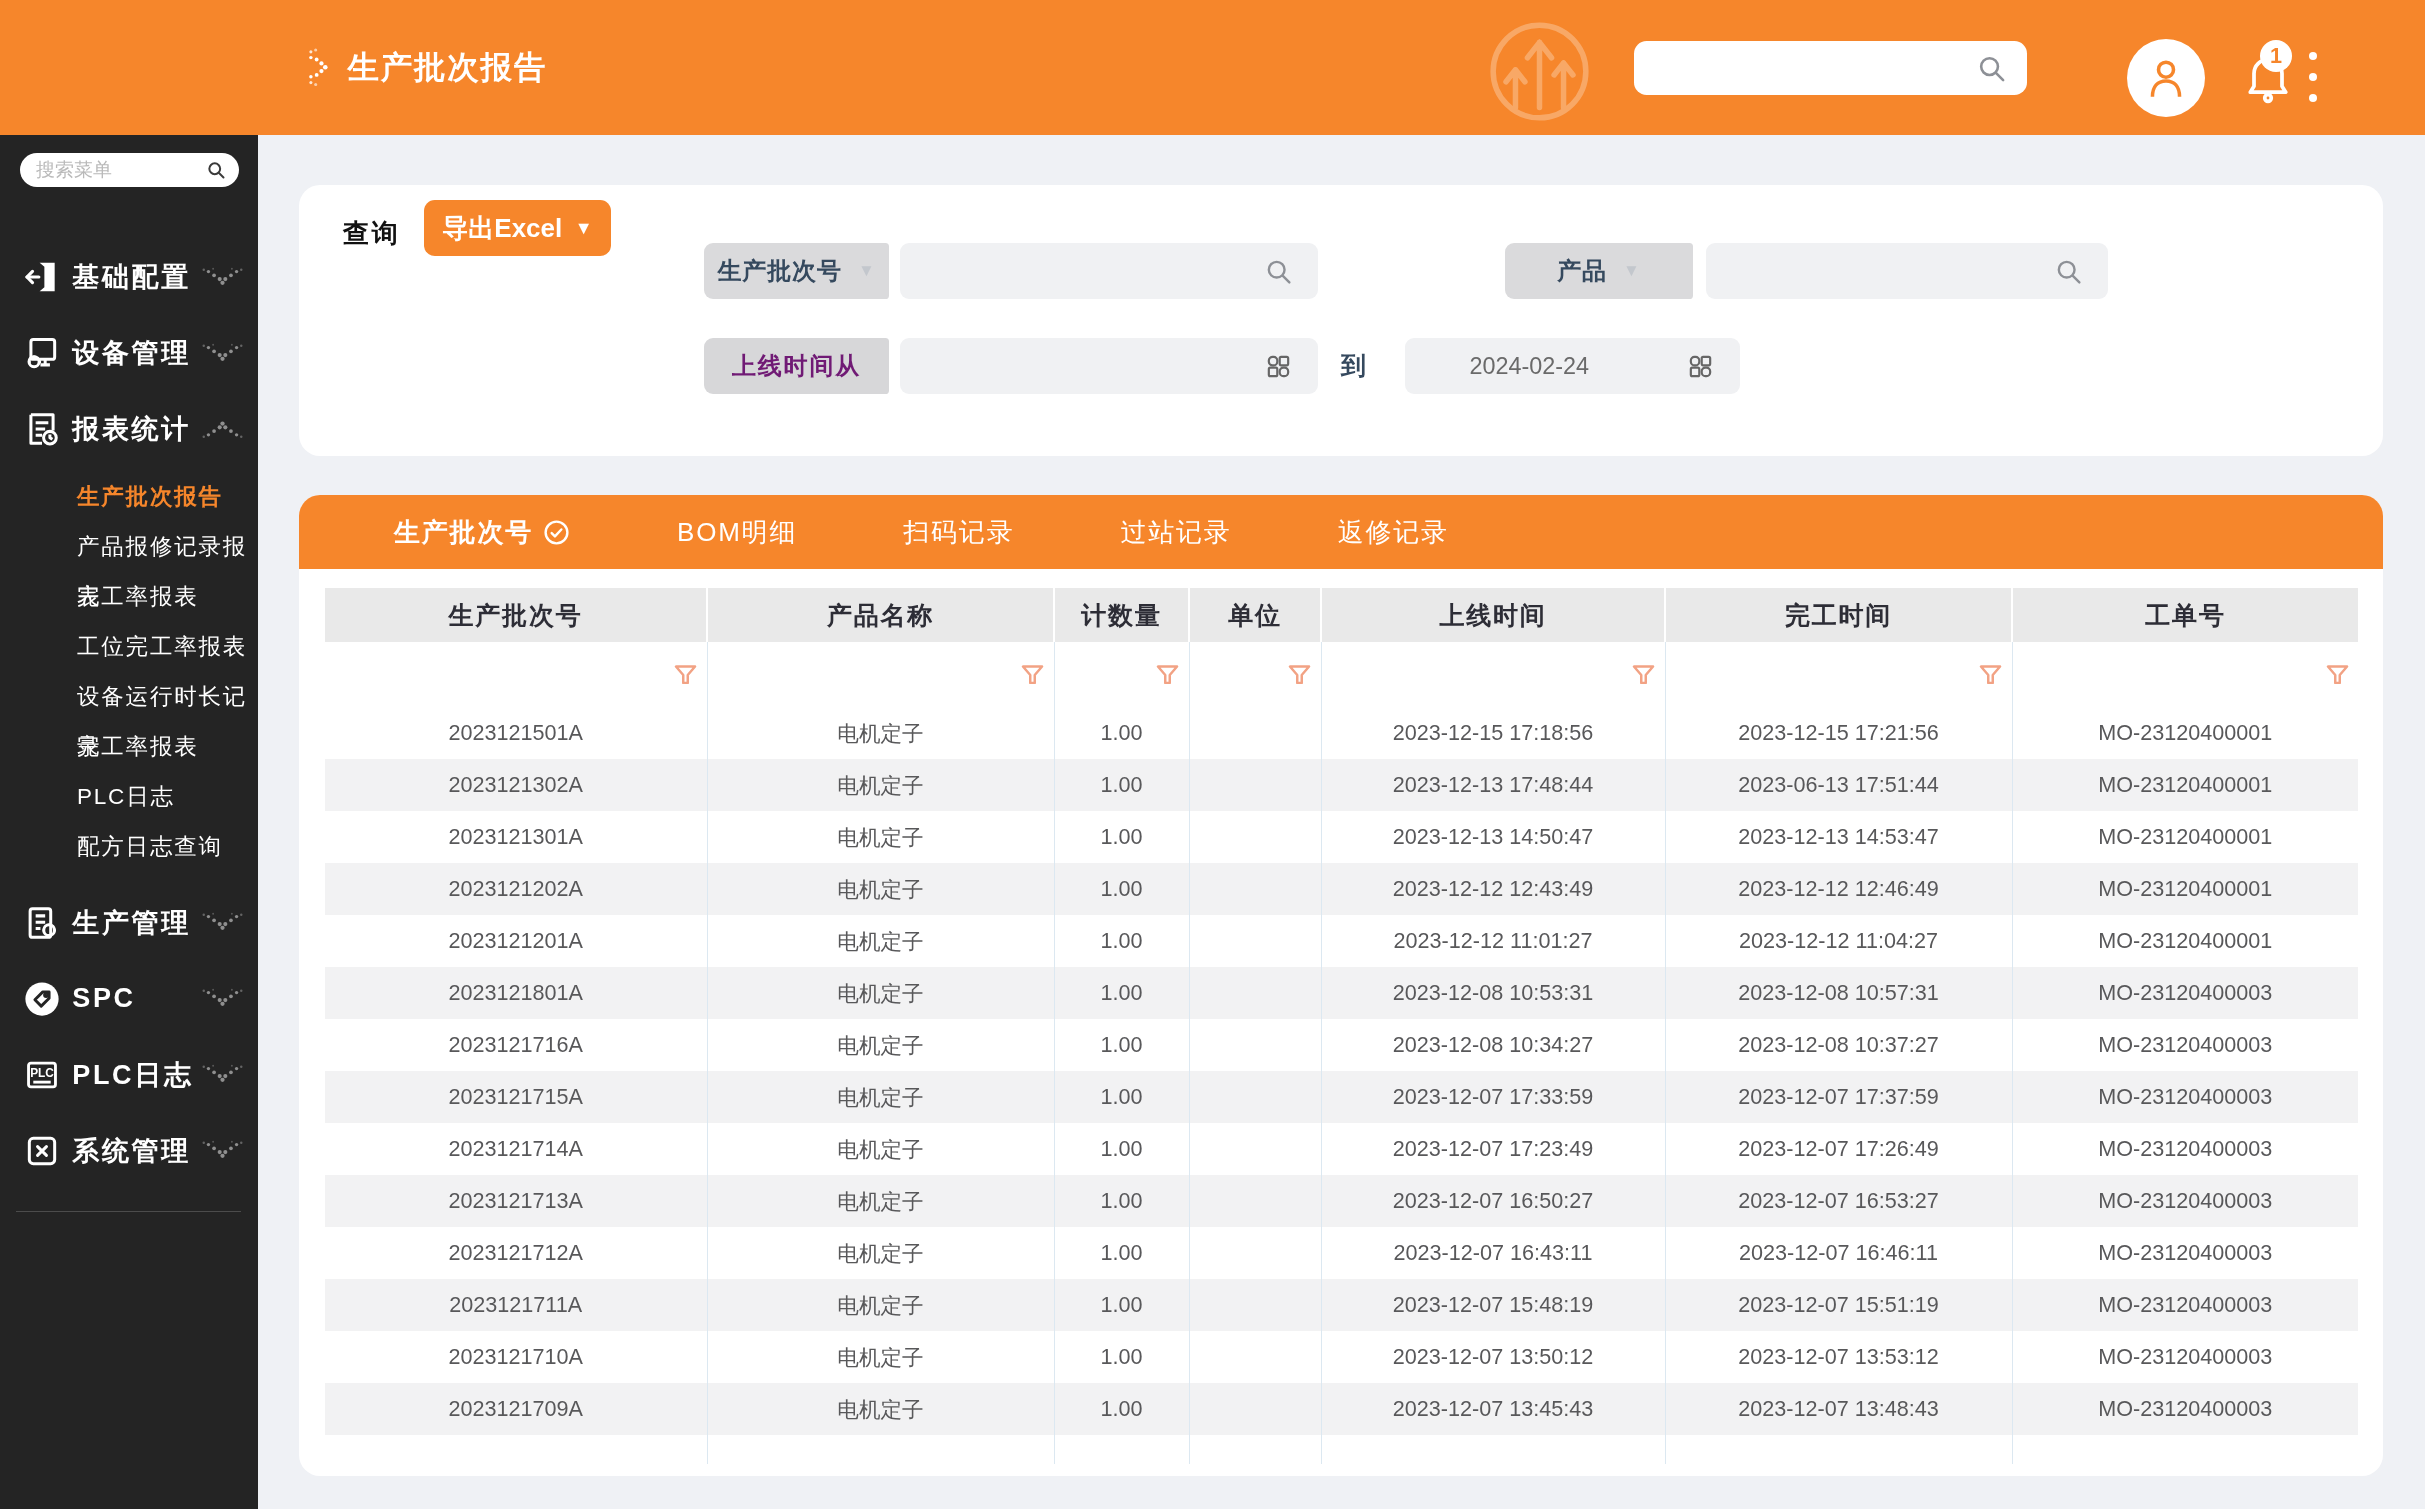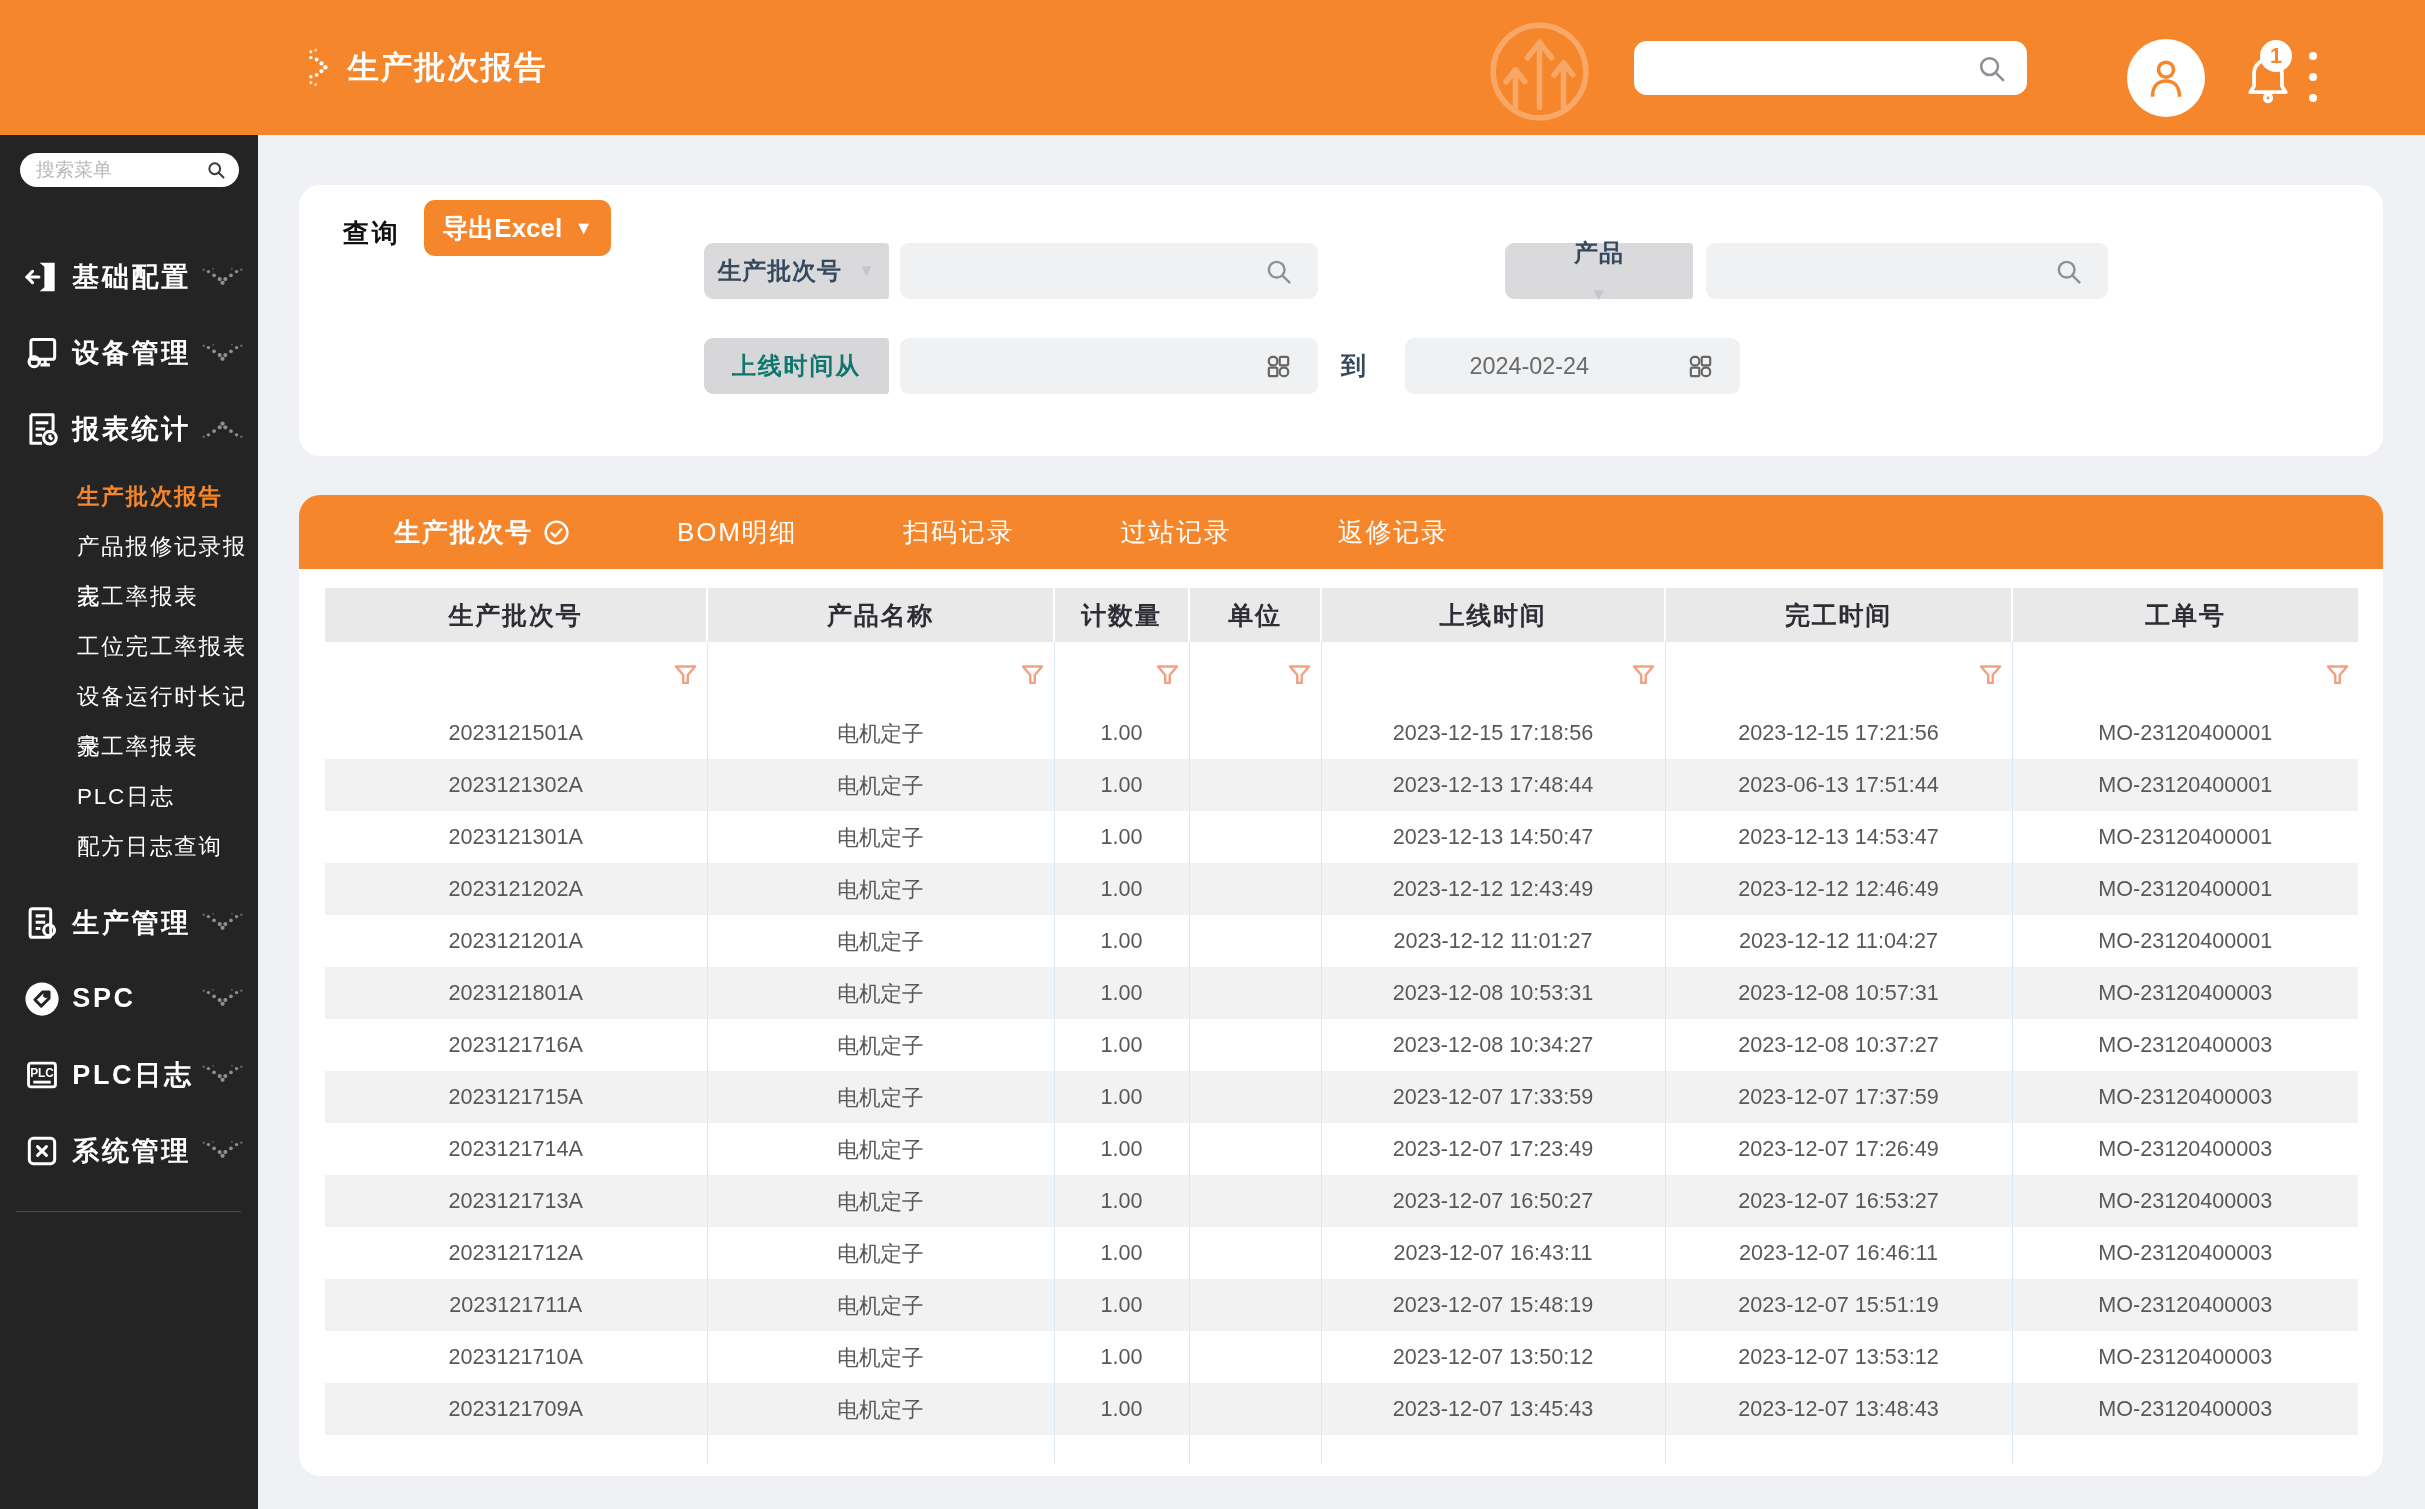--- a/index.html
+++ b/index.html
@@ -50,21 +50,21 @@
   .lbl-query { position:absolute; left:44px; top:31px; font-size:26px; font-weight:bold; color:#111; letter-spacing:2.7px; }
   .btn-export { position:absolute; left:125px; top:15.3px; width:187px; height:56px; background:#F6862B; border:none; border-radius:10.8px; color:#fff; font-family:inherit; font-size:26px; font-weight:bold; display:flex; align-items:center; justify-content:center; gap:12.6px; cursor:pointer; }
   .btn-export .tri { font-size:18px; }
   .fgroup { position:absolute; display:flex; align-items:center; }
   .fdrop { height:56px; background:#DADADC; border-radius:9px 3.6px 3.6px 9px; display:flex; align-items:center; justify-content:center; gap:16px; color:#35495E; font-size:24px; font-weight:600; letter-spacing:0.9px; cursor:pointer; }
   .fdrop .tri { color:#c3c7cd; font-size:17px; }
   .finput { height:56px; background:#F0F1F3; border-radius:9px; position:relative; display:flex; align-items:center; }
   .finput input { flex:1; min-width:0; border:none; outline:none; background:transparent; font-size:23.4px; color:#6a6a6a; padding:0 59px 0 21.6px; font-family:inherit; }
   .finput .icn { position:absolute; right:25px; width:29px; height:29px; color:#8d9096; }
   .finput .icn.grid { color:#666; }
-  .flabel { height:56px; background:#D7D7D9; border-radius:9px 3.6px 3.6px 9px; display:flex; align-items:center; justify-content:center; color:#0f766e; font-size:24px; font-weight:600; letter-spacing:1.8px; cursor:pointer; }
+  .flabel { height:56px; background:#D7D7D9; border-radius:9px 3.6px 3.6px 9px; display:flex; align-items:center; justify-content:center; color:#701a75; font-size:24px; font-weight:600; letter-spacing:1.8px; cursor:pointer; }
   .to-label { position:absolute; left:1042px; top:164px; color:#35495E; font-size:25px; font-weight:bold; }
   .date-center input { text-align:center; padding-right:108px; }
 
   
   .table-card { position:absolute; left:41px; top:360px; width:2084px; height:981px; overflow:hidden; }
   .tabbar { height:74px; background:#F6862B; display:flex; align-items:center; padding-left:95px; gap:106px; }
   .tab { color:#fff; font-size:26px; letter-spacing:1.8px; display:flex; align-items:center; gap:9px; cursor:pointer; }
   .tab.active { font-weight:bold; }
   .tab .chk { width:29px; height:29px; color:#fff; }
   .grid-wrap { padding:19px 26px 0 26px; }
@@ -370,21 +370,21 @@
           <span class="icn">
             <svg viewBox="0 0 24 24" fill="none" stroke="currentColor" stroke-width="2" stroke-linecap="round">
               <circle cx="10.5" cy="10.5" r="6.5"></circle>
                 <line x1="15.6" y1="15.6" x2="21" y2="21"></line>
             </svg>
           </span>
         </div>
       </div>
 
       <div class="fgroup" style="left:1206px; top:58px;">
-        <div class="fdrop" style="width:188px;flex-direction:column;">
+        <div class="fdrop" style="width:188px;">
           <span>产品</span>
           <span class="tri">▼</span>
         </div>
         <div style="width:12.6px;"></div>
         <div class="finput" style="width:402px;">
           <input type="text" value="" style="">
           <span class="icn">
             <svg viewBox="0 0 24 24" fill="none" stroke="currentColor" stroke-width="2" stroke-linecap="round">
               <circle cx="10.5" cy="10.5" r="6.5"></circle>
                 <line x1="15.6" y1="15.6" x2="21" y2="21"></line>

